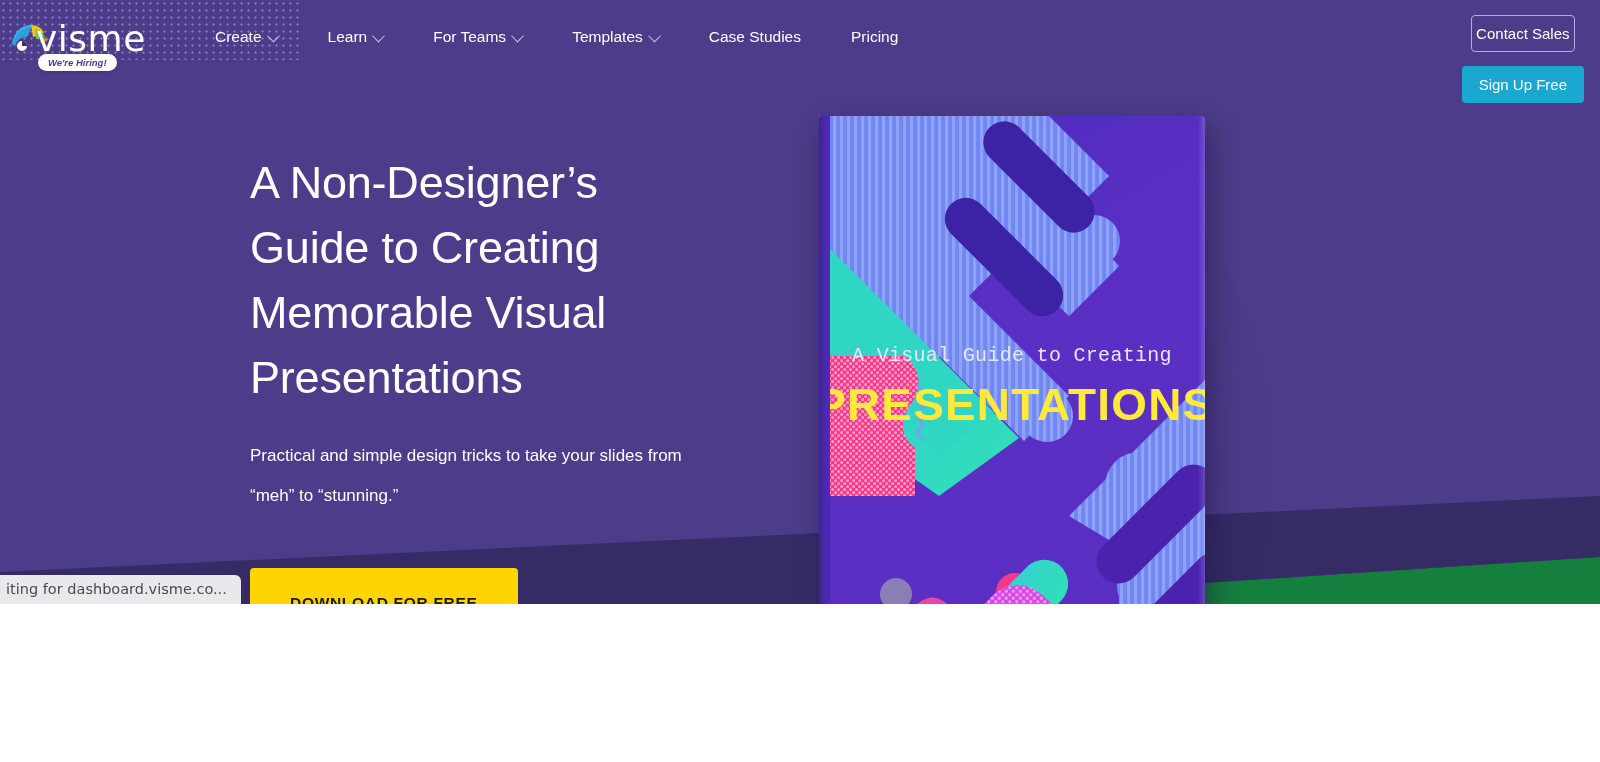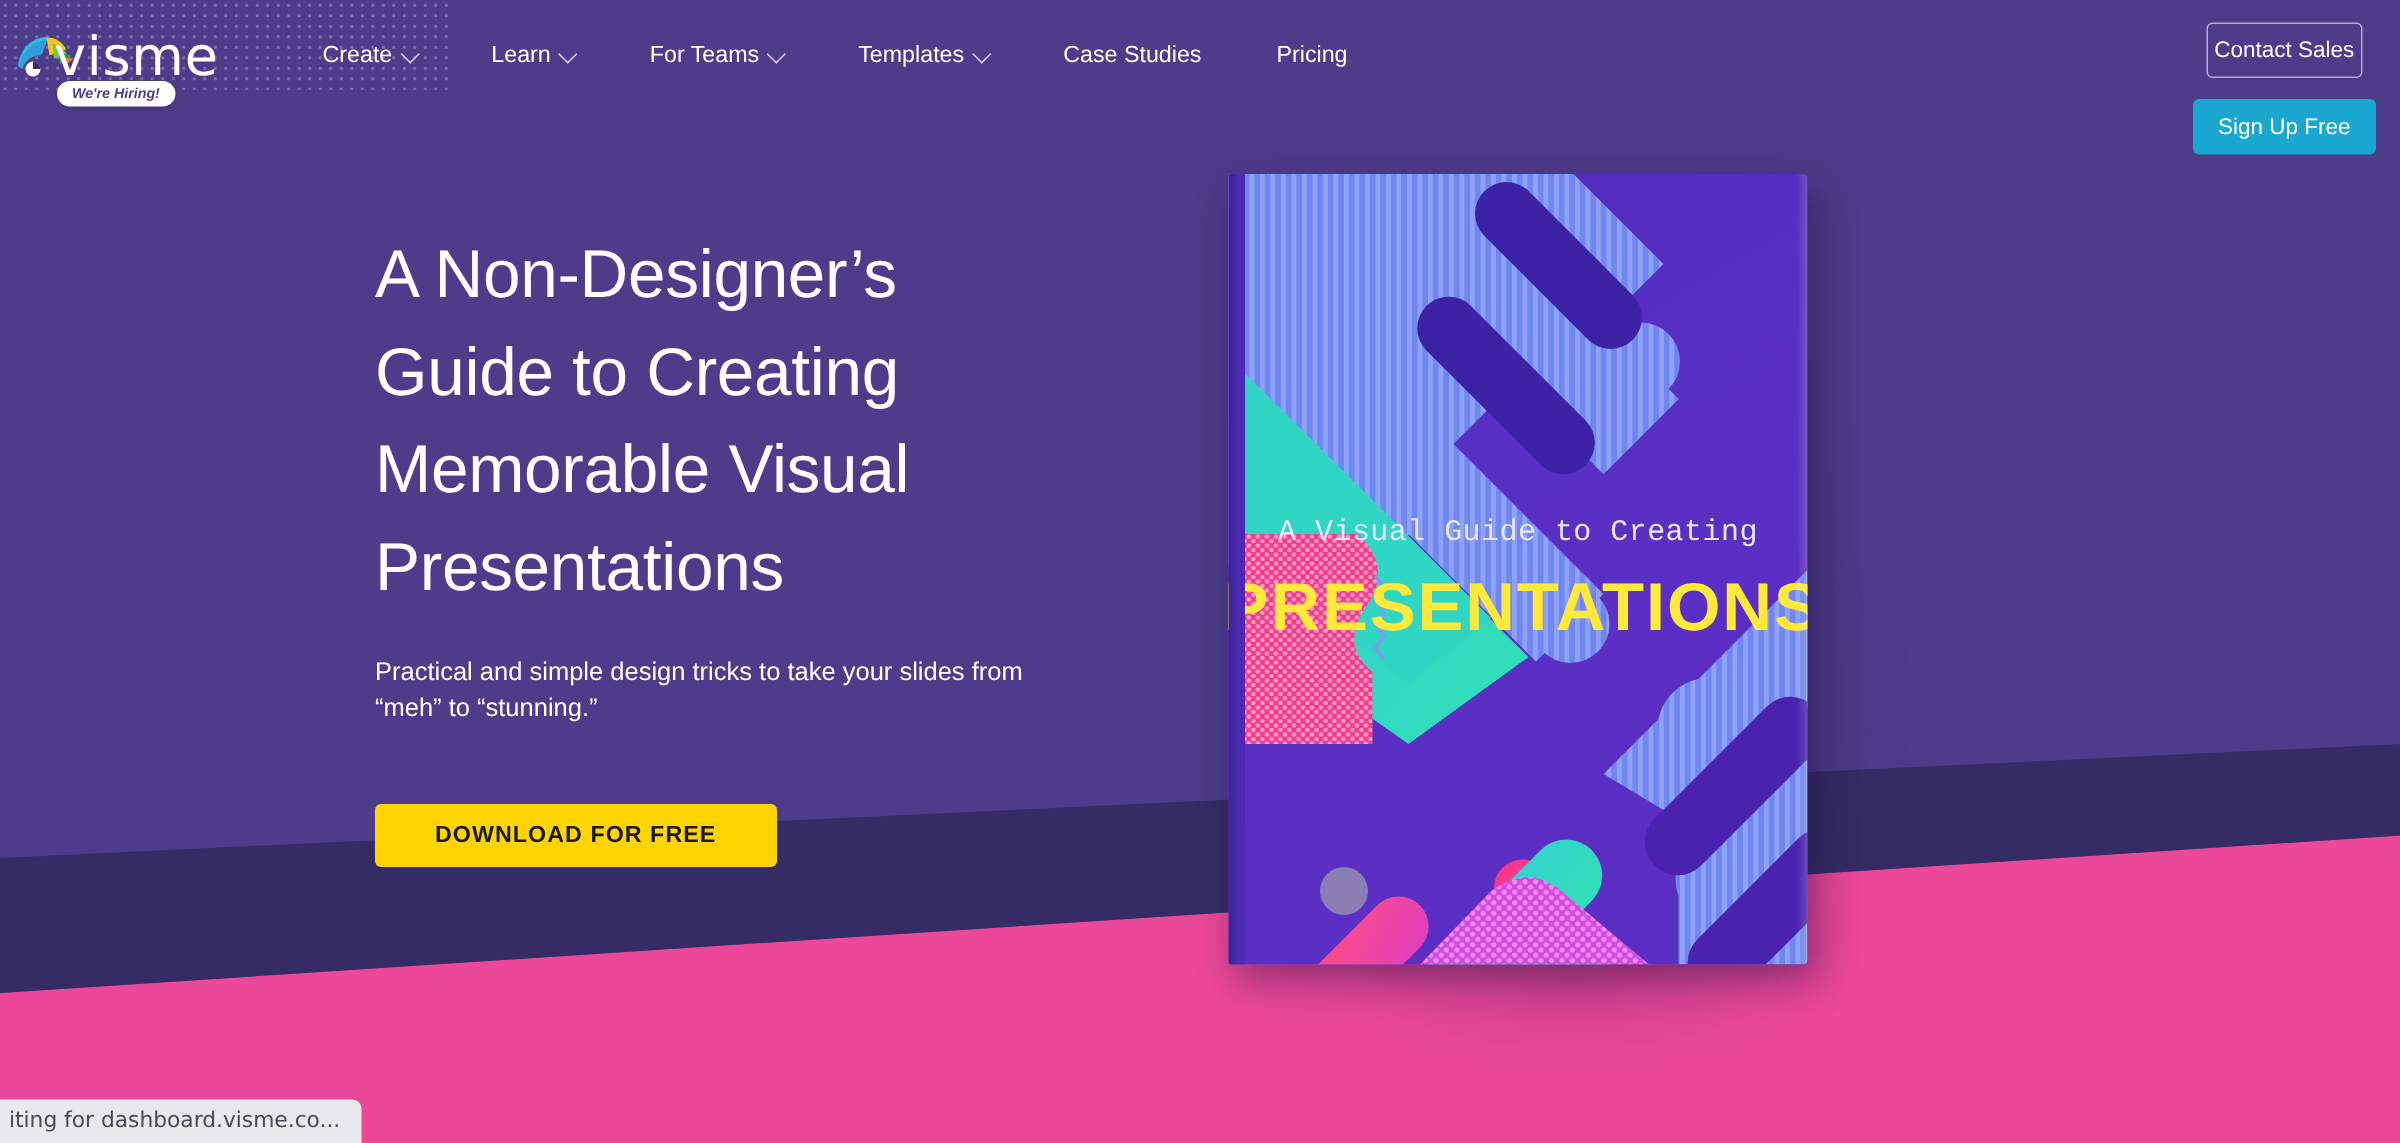--- a/index.html
+++ b/index.html
@@ -5,23 +5,23 @@
 <style>
   * { margin:0; padding:0; box-sizing:border-box; }
   html, body {
     width:1600px; height:762px;
     overflow:hidden;
     font-family:"Liberation Sans", sans-serif;
     background:#ffffff;
   }
   #page {
     position:relative;
-    width:1600px; height:762px;
+    width:1600px; height:604px;
     overflow:hidden;
-    background:#ec4899;
+    background:#15803d;
   }
 
   
   .hero-bg {
     position:absolute; left:0; top:0;
     width:1600px; height:700px;
     background:#4d3c89;
     clip-path: polygon(0 0, 1600px 0, 1600px 557px, 0 662px);
     z-index:1;
   }
@@ -118,28 +118,28 @@
   
   .hero-copy {
     position:absolute; left:250px; top:150px;
     width:470px; z-index:15;
   }
   .hero-title {
     color:#ffffff; font-size:45px; line-height:65px;
     font-weight:400; letter-spacing:-0.2px;
   }
   .hero-sub {
-    color:#ffffff; font-size:17px; line-height:24px;
+    color:#ffffff; font-size:17px; line-height:40px;
     margin-top:26px; font-weight:400;
   }
   .cta-btn {
     display:inline-block; margin-top:52px;
     background:#ffd400; color:#1a1a1a;
     font-size:15.5px; font-weight:700; letter-spacing:.7px;
-    padding:12px 40px; border-radius:4px;
+    padding:26px 40px; border-radius:4px;
     border:none; cursor:pointer;
   }
 
   
   .book-shadow {
     position:absolute; left:848px; top:150px;
     width:400px; height:530px;
     background:radial-gradient(ellipse at 50% 60%, rgba(30,20,70,.40), rgba(30,20,70,0) 68%);
     filter:blur(26px);
     z-index:9;

